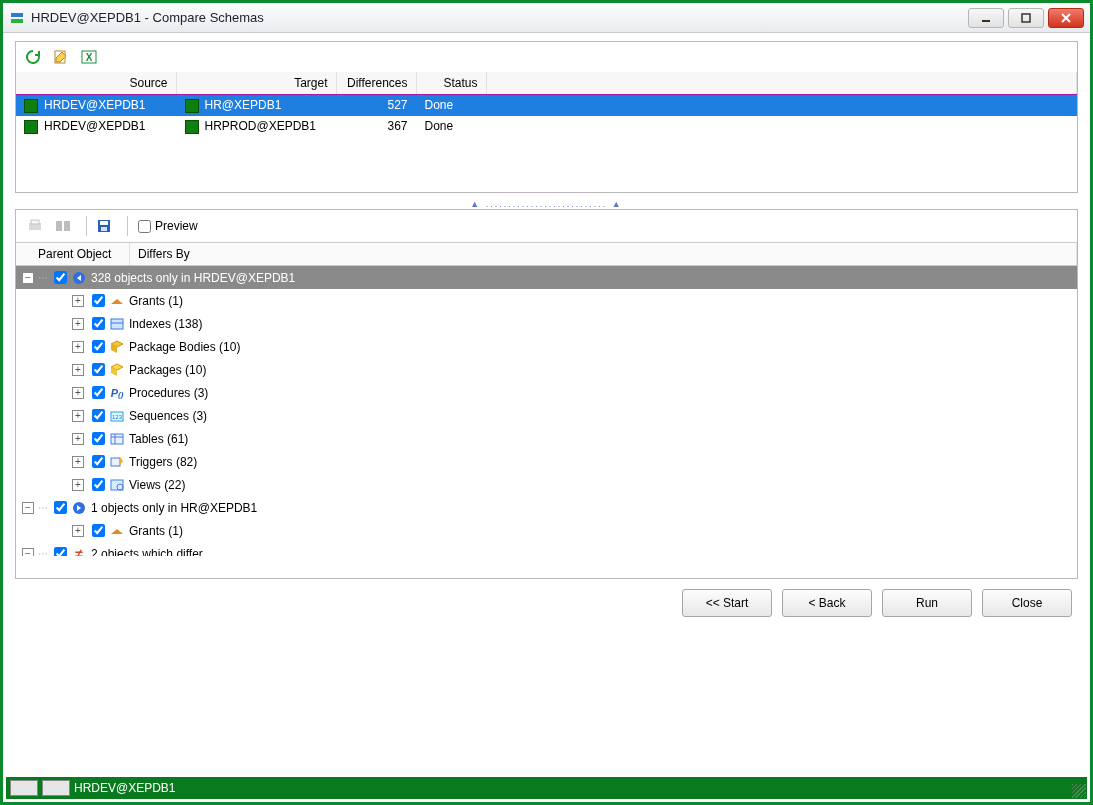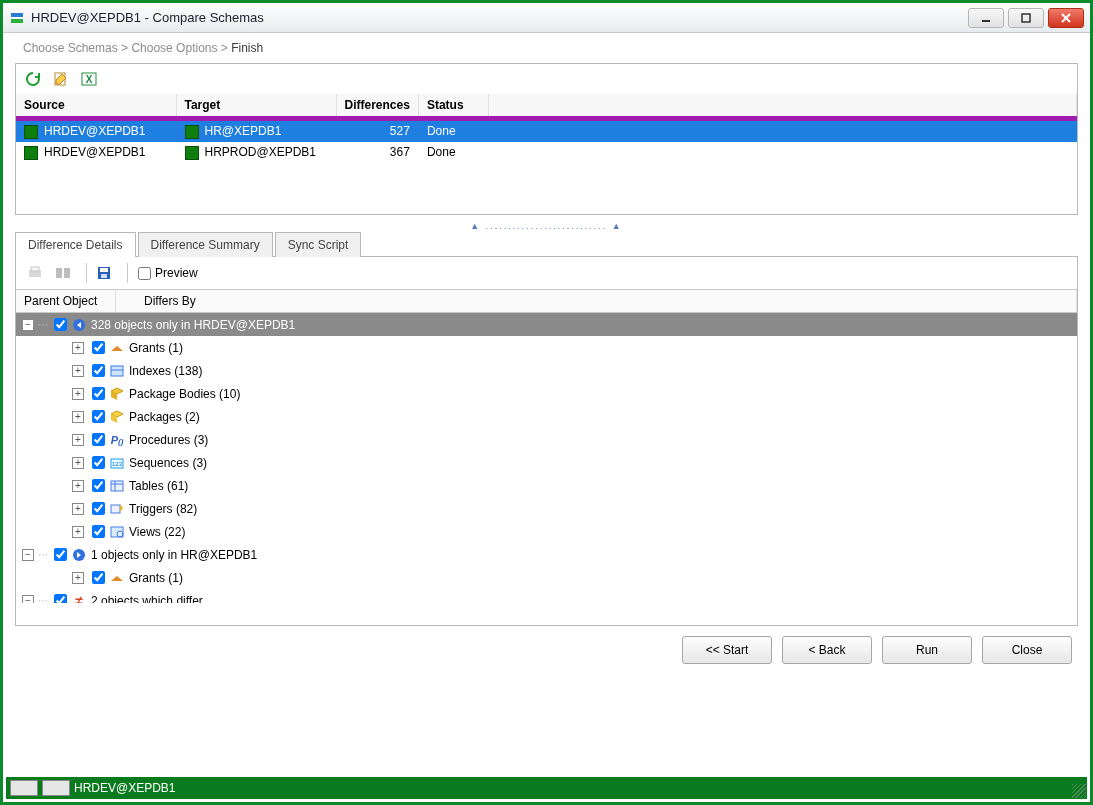--- a/index.html
+++ b/index.html
@@ -61,23 +61,23 @@
   .tb-btn {
     width: 22px; height: 22px;
     display: flex; align-items: center; justify-content: center;
     margin-right: 6px;
   }
   .tb-sep { width:1px; height:20px; background:#c9c9c9; margin:0 6px; }
   .grid {
     width: 100%; border-collapse: collapse; font-size: 12px;
   }
   .grid th {
-    text-align: left; font-weight: bold;
+    text-align: right; font-weight: normal;
     padding: 4px 8px;
-    border-bottom: 5px solid #a21caf;
+    border-bottom: 1px solid #a21caf;
     border-right: 1px solid #e0e0e0;
     background: #f7f7f7;
   }
   .grid td {
     padding: 3px 8px;
     border-right: 1px solid transparent;
   }
   .grid tr.selected td { background: #1e7fe0; color: #fff; }
   .grid .swatch {
     display: inline-block; width: 14px; height: 14px;
@@ -115,22 +115,22 @@
   }
   .tab-toolbar label { display:flex; align-items:center; }
   .tab-toolbar input[type=checkbox]{ margin-right:4px; }
   
   .tree-head {
     display: flex; border-top:1px solid #c9c9c9; border-bottom:1px solid #c9c9c9;
     background: #fafafa;
   }
   .tree-head div { padding:4px 8px; border-right:1px solid #e0e0e0; }
   .tree-head .c1 { width: 330px; }
-  .tree-head .c2 { width: 100px; }
-  .tree-head .c3 { flex:1;margin-left:20px; }
+  .tree-head .c2 { width: 100px; margin-left: 14px; }
+  .tree-head .c3 { flex:1; }
   .tree-body { height: 290px; overflow-y: scroll; }
   .tree-row {
     display: flex; align-items: center;
     padding: 2px 4px;
   }
   .tree-row.header {
     background: #8a8a8a; color: #fff;
   }
   .tree-row .exp {
     width: 12px; height:12px; border:1px solid #888;
@@ -202,27 +202,20 @@
     <svg width="10" height="10">
         <line x1="1" y1="1" x2="9" y2="9" stroke="#fff" stroke-width="2"></line>
         <line x1="9" y1="1" x2="1" y2="9" stroke="#fff" stroke-width="2"></line>
       </svg>
   </div>
 </div>
 
 <div class="window-body">
 
 
-  <div class="wizard-steps">
-    <span>Choose Schemas</span>
-    <span>&gt;</span>
-    <span>Choose Options</span>
-    <span>&gt;</span>
-    <span class="active">Finish</span>
-  </div>
 
   <div class="panel">
     <div class="toolbar">
       <div class="tb-btn">
         <svg width="16" height="16">
             <path d="M8 2a6 6 0 1 0 5.8 4.5" fill="none" stroke="#1e9e2e" stroke-width="2"></path>
             <path d="M14 2v4h-4" fill="none" stroke="#1e9e2e" stroke-width="2"></path>
           </svg>
       </div>
       <div class="tb-btn">
@@ -264,25 +257,20 @@
           <td>Done</td>
           <td></td>
         </tr>
       </tbody>
     </table>
     </div>
   </div>
 
   <div class="splitter">▲ ........................... ▲</div>
 
-  <div class="tabs">
-    <div class="tab active">Difference Details</div>
-    <div class="tab">Difference Summary</div>
-    <div class="tab">Sync Script</div>
-  </div>
 
   <div class="tab-body">
     <div class="tab-toolbar">
       <div class="tb-btn" style="opacity:.55">
         <svg width="16" height="16">
             <rect x="2" y="5" width="12" height="7" fill="#bbb"></rect>
             <rect x="4" y="2" width="8" height="4" fill="#eee" stroke="#999"></rect>
           </svg>
       </div>
       <div class="tb-btn" style="opacity:.55">
@@ -363,21 +351,21 @@
 
       <div class="tree-row indent-2">
         <span class="exp">+</span>
         <input type="checkbox" class="cb" checked="" style="">
         <span class="ico">
             <svg width="14" height="14">
               <path d="M7 1l6 3-6 3-6-3z" fill="#ffd84a" stroke="#c99a10"></path>
               <path d="M1 4v6l6 3V7z" fill="#f2c43a"></path>
             </svg>
           </span>
-        <span>Packages (2)</span>
+        <span>Packages (10)</span>
       </div>
 
       <div class="tree-row indent-2">
         <span class="exp">+</span>
         <input type="checkbox" class="cb" checked="" style="">
         <span class="ico">
             <span style="color:#2a5fb8;font-style:italic;font-weight:bold;font-size:11px">P<span style="font-size:8px">()</span></span>
           </span>
         <span>Procedures (3)</span>
       </div>

